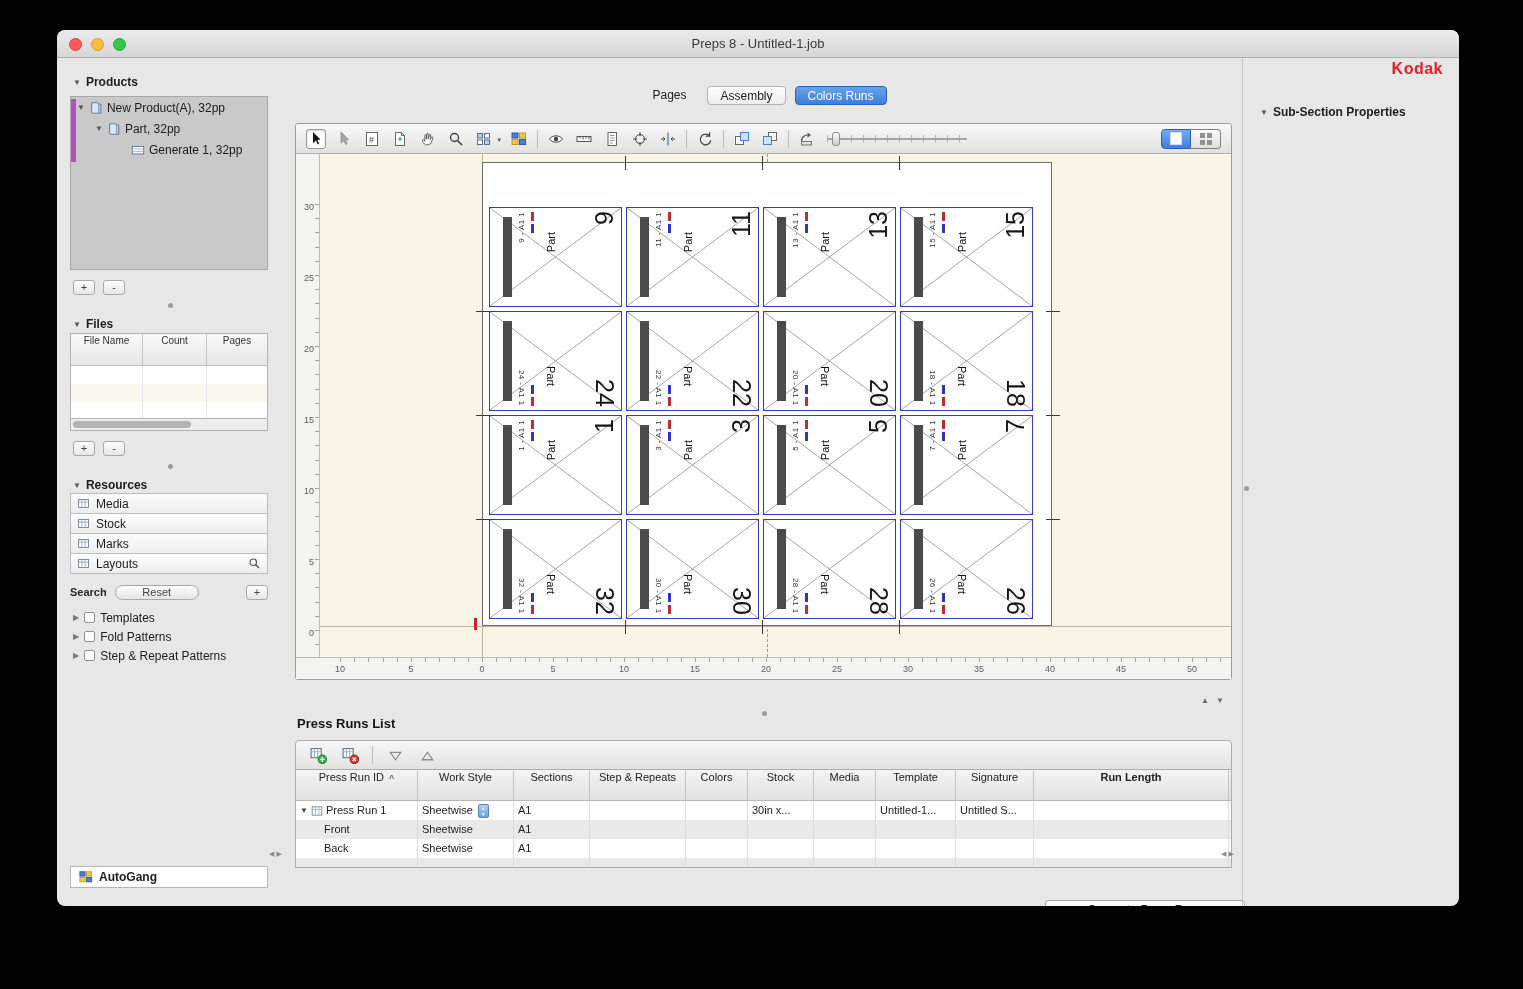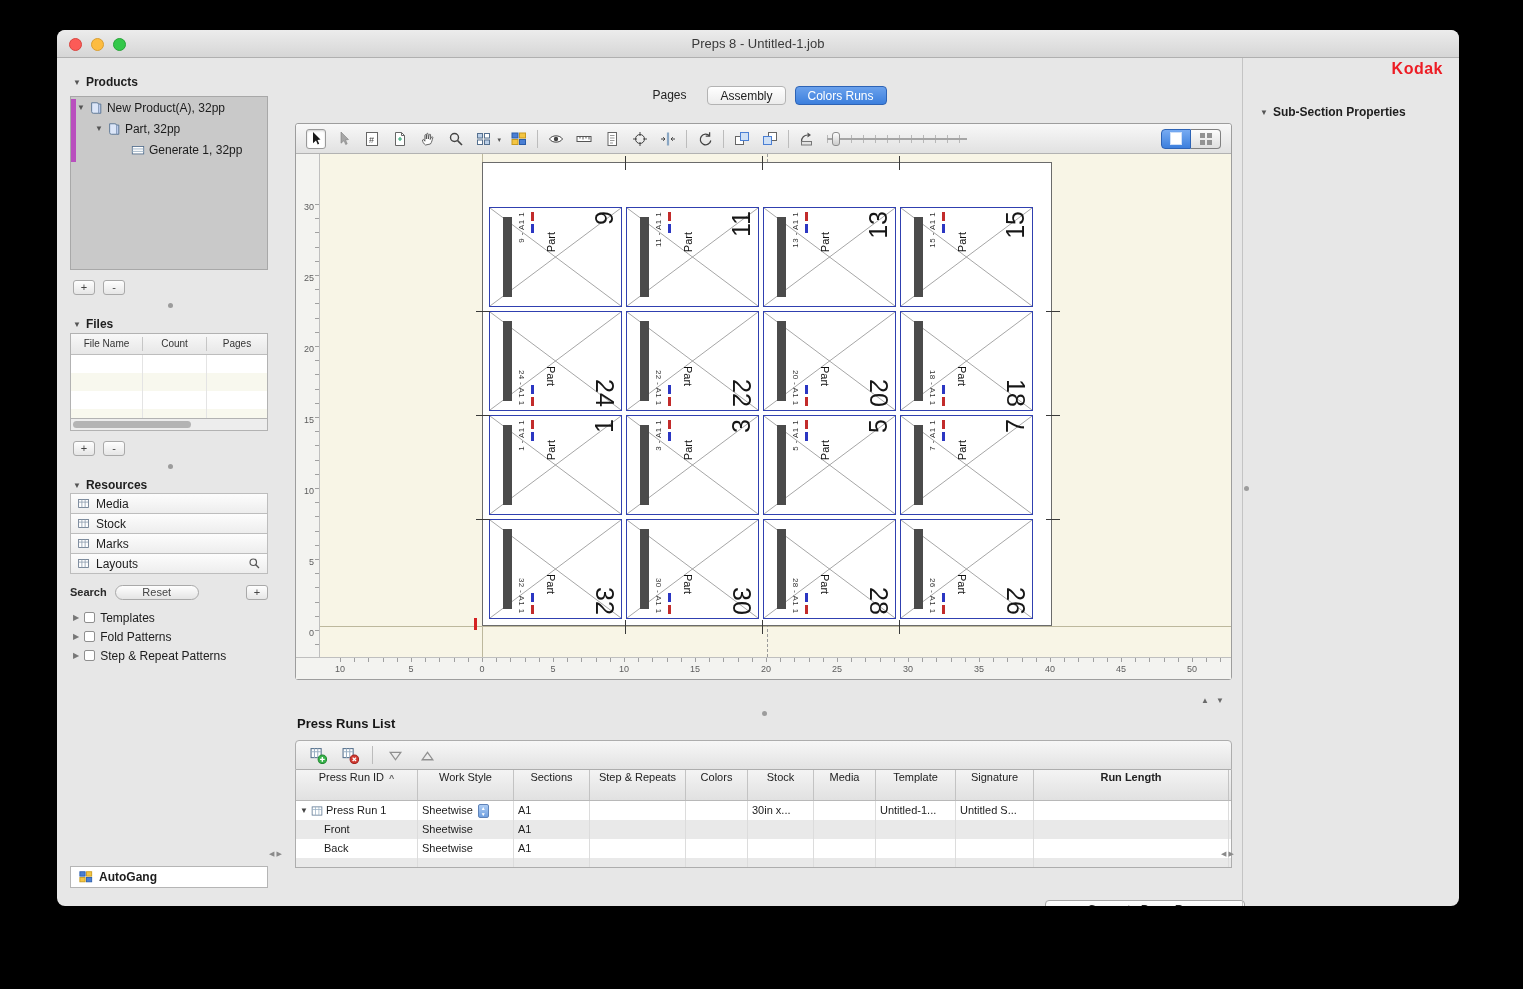--- a/index.html
+++ b/index.html
@@ -29,21 +29,21 @@
 
   
   #products-header { left:16px; top:17px; }
   #products-tree { position:absolute; left:13px; top:38px; width:198px; height:174px; background:#c9c9c9; border:1px solid #a8a8a8; overflow:hidden; }
   .sel-bar { position:absolute; left:0; top:2px; width:5px; height:63px; background:var(--selbar,#b94fbe); }
   .tree-row { height:21px; display:flex; align-items:center; gap:4px; font-size:12px; color:#1c1c1c; white-space:nowrap; }
   .tree-ico svg { width:14px; height:14px; display:block; }
   #products-btns { left:16px; top:222px; }
   #files-header { left:16px; top:259px; }
   #files-table { position:absolute; left:13px; top:275px; width:198px; height:86px; background:#fff; border:1px solid #b2b2b2; overflow:hidden; }
-  #files-header-row { display:flex; height:21px; background:linear-gradient(#f8f8f8,#e7e7e7); border-bottom:1px solid #bdbdbd;align-items:center; }
+  #files-header-row { display:flex; height:32px; background:linear-gradient(#f8f8f8,#e7e7e7); border-bottom:1px solid #bdbdbd; }
   .ft-hcell { width:72px; font-size:10px; color:#333; text-align:center; line-height:14px; border-right:1px solid #c6c6c6; }
   .ft-hcell:nth-child(2){ width:64px; } .ft-hcell:last-child{ width:60px; border-right:none; }
   .ft-row { display:flex; height:18px; background:#fff; }
   .ft-row.alt { background:#f8f8ee; }
   .ft-cell { width:72px; border-right:1px solid #e4e4e4; }
   .ft-cell:nth-child(2){ width:64px; } .ft-cell:last-child{ width:60px; border-right:none; }
   #files-scroll { position:absolute; left:13px; top:361px; width:198px; height:12px; background:#ededed; border:1px solid #b2b2b2; border-top:none; }
   #files-scroll-thumb { position:absolute; left:2px; top:2px; width:118px; height:7px; border-radius:4px; background:#b4b4b4; }
   #files-btns { left:16px; top:383px; }
   #resources-header { left:16px; top:420px; }

